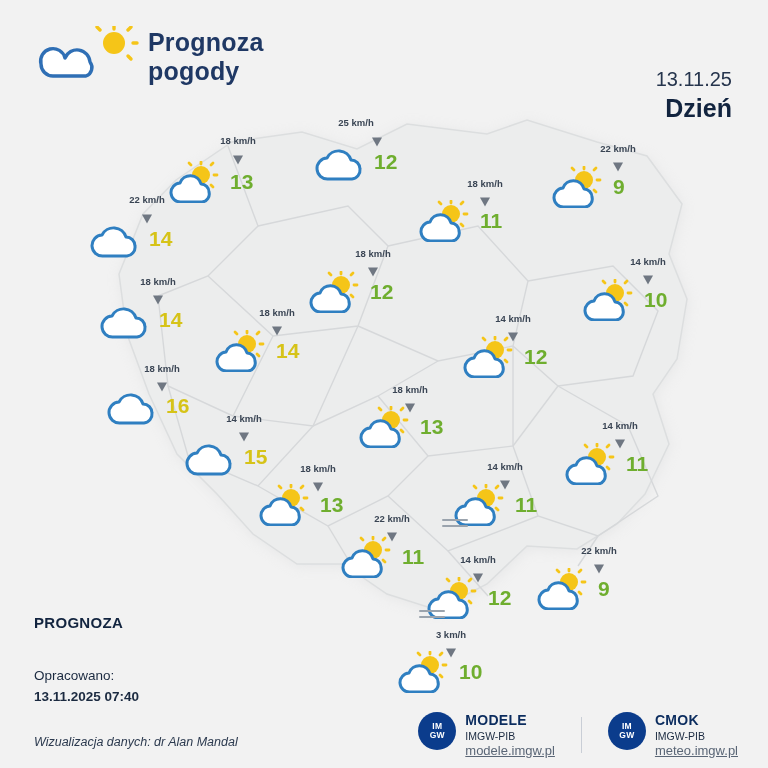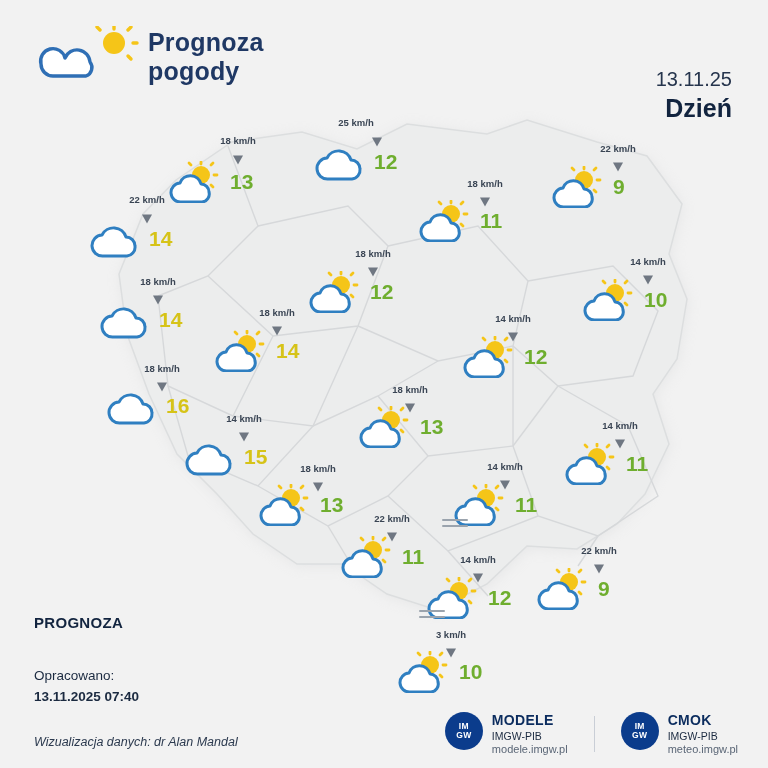--- a/index.html
+++ b/index.html
@@ -52,21 +52,21 @@
   .badge{display:flex;align-items:flex-start;gap:9px;}
   .badge .bcircle{
     width:38px;height:38px;border-radius:50%;
     background:#0b3c8c;color:#fff;
     display:flex;flex-direction:column;align-items:center;justify-content:center;
     font-size:8.5px;font-weight:bold;line-height:1.02;letter-spacing:.3px;
   }
   .badge .btxt{display:flex;flex-direction:column;line-height:1.25;}
   .badge .bt1{font-size:14px;font-weight:bold;color:#0b2c5e;letter-spacing:.3px;}
   .badge .bt2{font-size:10.5px;color:#1b2a40;}
-  .badge .bt3{font-size:11px;color:#5a6676;}
+  .badge .bt3{font-size:13px;color:#5a6676;text-decoration:underline;}
   .badge-divider{width:1px;height:36px;background:#c9ced6;}
 
   
   #poland-svg{position:absolute;left:58px;top:96px;width:660px;height:580px;}
 
   
   .stn{position:absolute;transform:translate(-50%,-50%);}
   .stn .icon{position:absolute;left:0;top:0;width:56px;height:42px;transform:translate(-100%,-50%);}
   .stn .temp{
     position:absolute;left:6px;top:0;transform:translateY(-50%);

